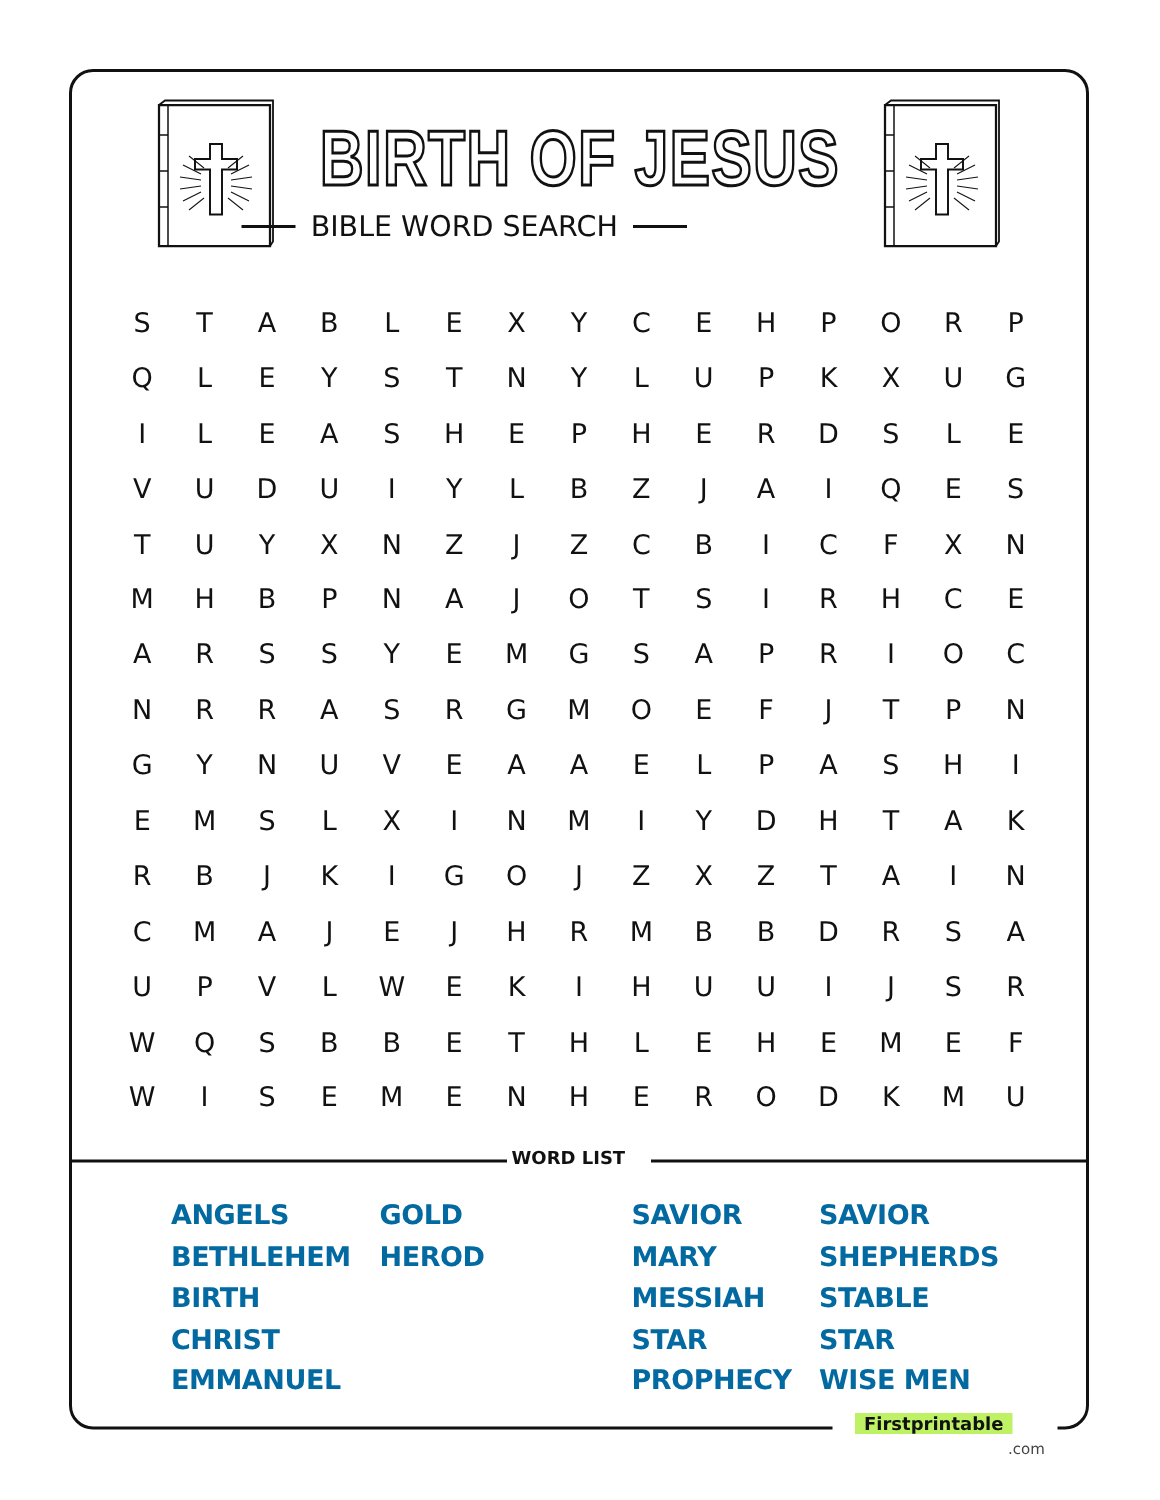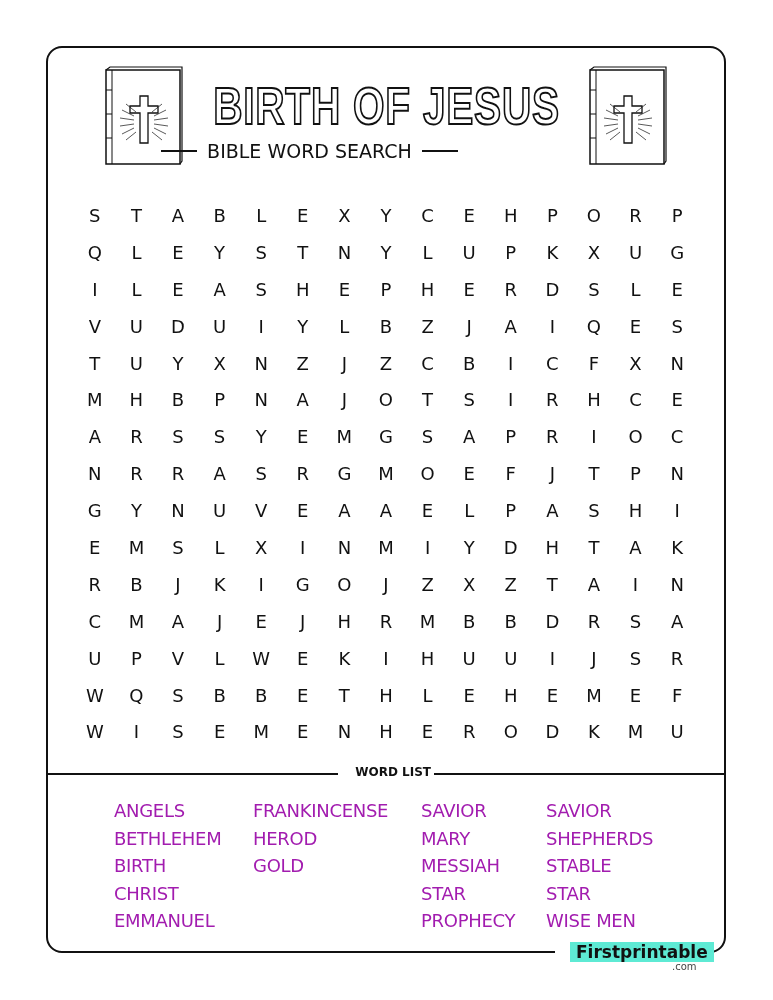--- a/index.html
+++ b/index.html
@@ -14,26 +14,26 @@
            transform:scaleX(0.78); transform-origin:center; line-height:56px; }
   .subtitle-row { position:absolute; left:0; top:140px; width:619px; display:flex;
                   justify-content:center; align-items:center; }
   .subtitle-dash { width:36px; height:2px; background:#111; margin:0 10px; }
   .subtitle { font-family:"DejaVu Sans", sans-serif; font-size:19px; color:#111; }
   .book { position:absolute; top:66px; width:84px; height:104px; }
   .grid { position:absolute; left:74px; top:197px; width:624px; }
   .grid-row { display:flex; height:36.9px; align-items:center; }
   .cell { width:41.6px; text-align:center; font-size:18px; font-family:"DejaVu Sans", sans-serif; color:#111; }
   .wl-line { position:absolute; top:773px; height:2px; background:#111; }
-  .wl-label { position:absolute; top:765px; left:341px; width:90px; text-align:right;
+  .wl-label { position:absolute; top:765px; left:341px; width:90px; text-align:left;
               font-size:12px; font-weight:bold; font-family:"DejaVu Sans", sans-serif; }
   .wl-col { position:absolute; top:797px; }
-  .wl-item { font-size:18px; height:27.5px; line-height:27.5px; font-family:"DejaVu Sans", sans-serif; color:#a21caf; white-space:nowrap; letter-spacing:-0.3px; }
+  .wl-item { font-size:18px; height:27.5px; line-height:27.5px; font-family:"DejaVu Sans", sans-serif; color:#0369a1; white-space:nowrap; letter-spacing:-0.3px;font-weight:bold; }
   .brand { position:absolute; top:942px; left:570px; font-family:"DejaVu Sans", sans-serif;
-           font-weight:bold; font-size:17px; color:#111; background:#5eead4; padding:0 6px; }
+           font-weight:bold; font-size:12px; color:#111; background:#bef264; padding:0 6px; }
   .brand-sub { position:absolute; top:961px; left:672px; font-size:10px; color:#444; font-family:"DejaVu Sans", sans-serif;text-align:right; }
 </style>
 </head>
 <body>
 
 <div class="frame"></div>
 <div class="frame-bottom-gap"></div>
 
 <svg class="book" style="left:100px;" viewBox="0 0 84 104">
   <path d="M6 4 L80 4 L80 98 L6 98 Z" fill="#fff" stroke="#111" stroke-width="1.5"></path>
@@ -353,23 +353,22 @@
 <div class="wl-label">WORD LIST</div>
 
 <div class="wl-col" style="left:114px;">
     <div class="wl-item">ANGELS</div>
     <div class="wl-item">BETHLEHEM</div>
     <div class="wl-item">BIRTH</div>
     <div class="wl-item">CHRIST</div>
     <div class="wl-item">EMMANUEL</div>
   </div>
 <div class="wl-col" style="left:253px;">
-    <div class="wl-item">FRANKINCENSE</div>
+    <div class="wl-item">GOLD</div>
     <div class="wl-item">HEROD</div>
-    <div class="wl-item">GOLD</div>
   </div>
 <div class="wl-col" style="left:421px;">
     <div class="wl-item">SAVIOR</div>
     <div class="wl-item">MARY</div>
     <div class="wl-item">MESSIAH</div>
     <div class="wl-item">STAR</div>
     <div class="wl-item">PROPHECY</div>
   </div>
 <div class="wl-col" style="left:546px;">
     <div class="wl-item">SAVIOR</div>

